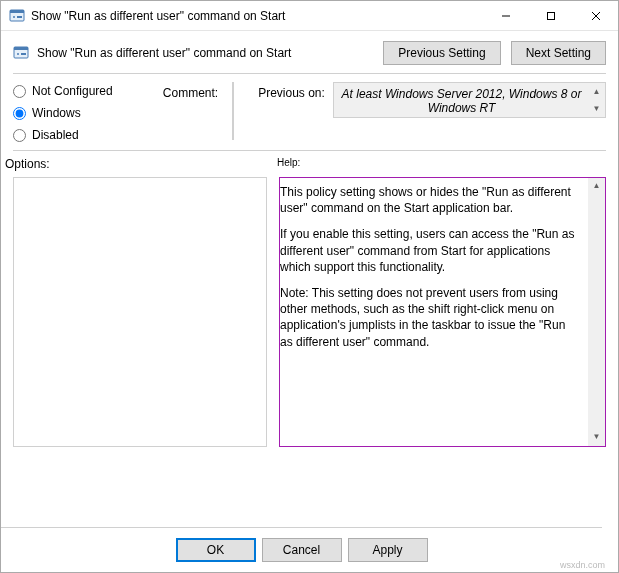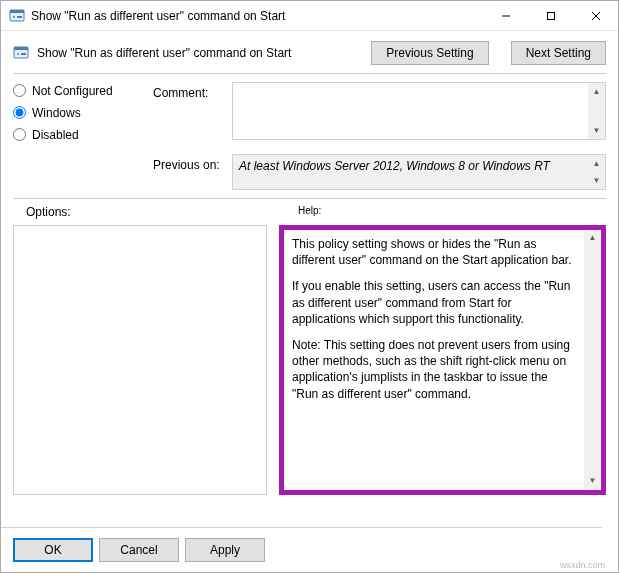--- a/index.html
+++ b/index.html
@@ -36,76 +36,76 @@
   .titlebar-btn {
     width: 45px; display:flex; align-items:center; justify-content:center;
     font-family: "Segoe UI Symbol", sans-serif; font-size: 10px;
   }
   .header-row {
     display:flex; align-items:center; padding: 10px 12px 8px 12px;
     gap: 8px;
   }
   .header-icon { width:16px; height:16px; }
   .header-title { flex:1; font-size:12px; }
-  .nav-btns { display:flex; gap:22px; margin-left:auto; }
+  .nav-btns { display:flex; gap:10px; margin-left:auto; }
   .btn {
     border:1px solid #adadad; background:#e1e1e1; padding: 4px 14px;
     font-size:12px; font-family:inherit; min-width: 80px;
     text-align:center;
   }
   .btn-default { background:#e1e1e1; box-shadow: inset 0 0 0 1px #0078d7; border-color:#0078d7;}
   .hr { border:none; border-top:1px solid #d0d0d0; margin:0 12px 2px 12px; }
 
   .config-row {
     display:flex; padding: 6px 12px 0 12px; gap:10px;
   }
   .radios {
     width: 130px;
     display:flex; flex-direction:column; gap:8px; padding-top:2px;
   }
-  .radio { display:flex; align-items:flex-start; gap:6px; }
+  .radio { display:flex; align-items:flex-end; gap:6px; }
   .radio input { margin:0; }
-  .fields { flex:1; display:flex; flex-direction:column; gap:14px;}
+  .fields { flex:1; display:flex; flex-direction:row; gap:20px;text-align:center;}
   .field-row { display:flex; align-items:flex-start; gap:4px;}
   .field-label { width:75px; padding-top:4px; font-size:12px;}
   .comment-box {
     flex:1; height:58px; border:1px solid #d0d0d0; background:#fff;
     position:relative; overflow:hidden;
   }
   .comment-box .sb, .support-box .sb, .help-box .sb {
     position:absolute; right:0; top:0; bottom:0; width:17px;
     background:#f0f0f0; display:flex; flex-direction:column;
     justify-content:space-between;
   }
   .sb-arrow { width:17px;height:17px;display:flex;align-items:center;justify-content:center;color:#606060;font-size:8px;}
   .support-box {
     flex:1; height:36px; border:1px solid #d0d0d0; background:#f0f0f0;
     position:relative; padding:4px 22px 4px 6px; font-size:12px; color:#000;font-style:italic;
   }
   .hr2 { border:none; border-top:1px solid #d0d0d0; margin:8px 12px 4px 12px; }
 
-  .labels-row { display:flex; padding: 0 25px; justify-content: center; }
+  .labels-row { display:flex; padding: 0 4px; justify-content: center; }
   .lbl-left { width: 260px; font-size:12px; padding:2px 0;}
   .lbl-right { flex:1; font-size:10px; padding:2px 0 2px 12px;}
   .panes-row {
     display:flex; padding: 4px 12px 0 12px; gap:12px;
     flex:1; min-height:0;
   }
   .options-box {
     width: 254px; height: 270px; border:1px solid #d0d0d0; background:#fff;
   }
   .help-box {
-    flex:1; height:270px; border:5px solid #a21caf; background:#fff;
-    position:relative; padding:6px 24px 6px 8px; font-size:12px;
+    flex:1; height:270px; border:1px solid #a21caf; background:#fff;
+    position:relative; padding:6px 24px 6px 0; font-size:12px;
     line-height:1.35; overflow:hidden;
   }
   .help-box p { margin:0 0 10px 0; }
   .footer {
     border-top:1px solid #d0d0d0; margin:8px 16px 0 0;
-    padding:10px 12px; display:flex; justify-content:flex-start; gap:6px;
+    padding:10px 12px; display:flex; justify-content:center; gap:6px;
   }
   .small-url {
     position:absolute; right:14px; bottom:3px; font-size:9px; color:#bbb;
   }
 </style>
 </head>
 <body>
 
 <div class="window">
 

